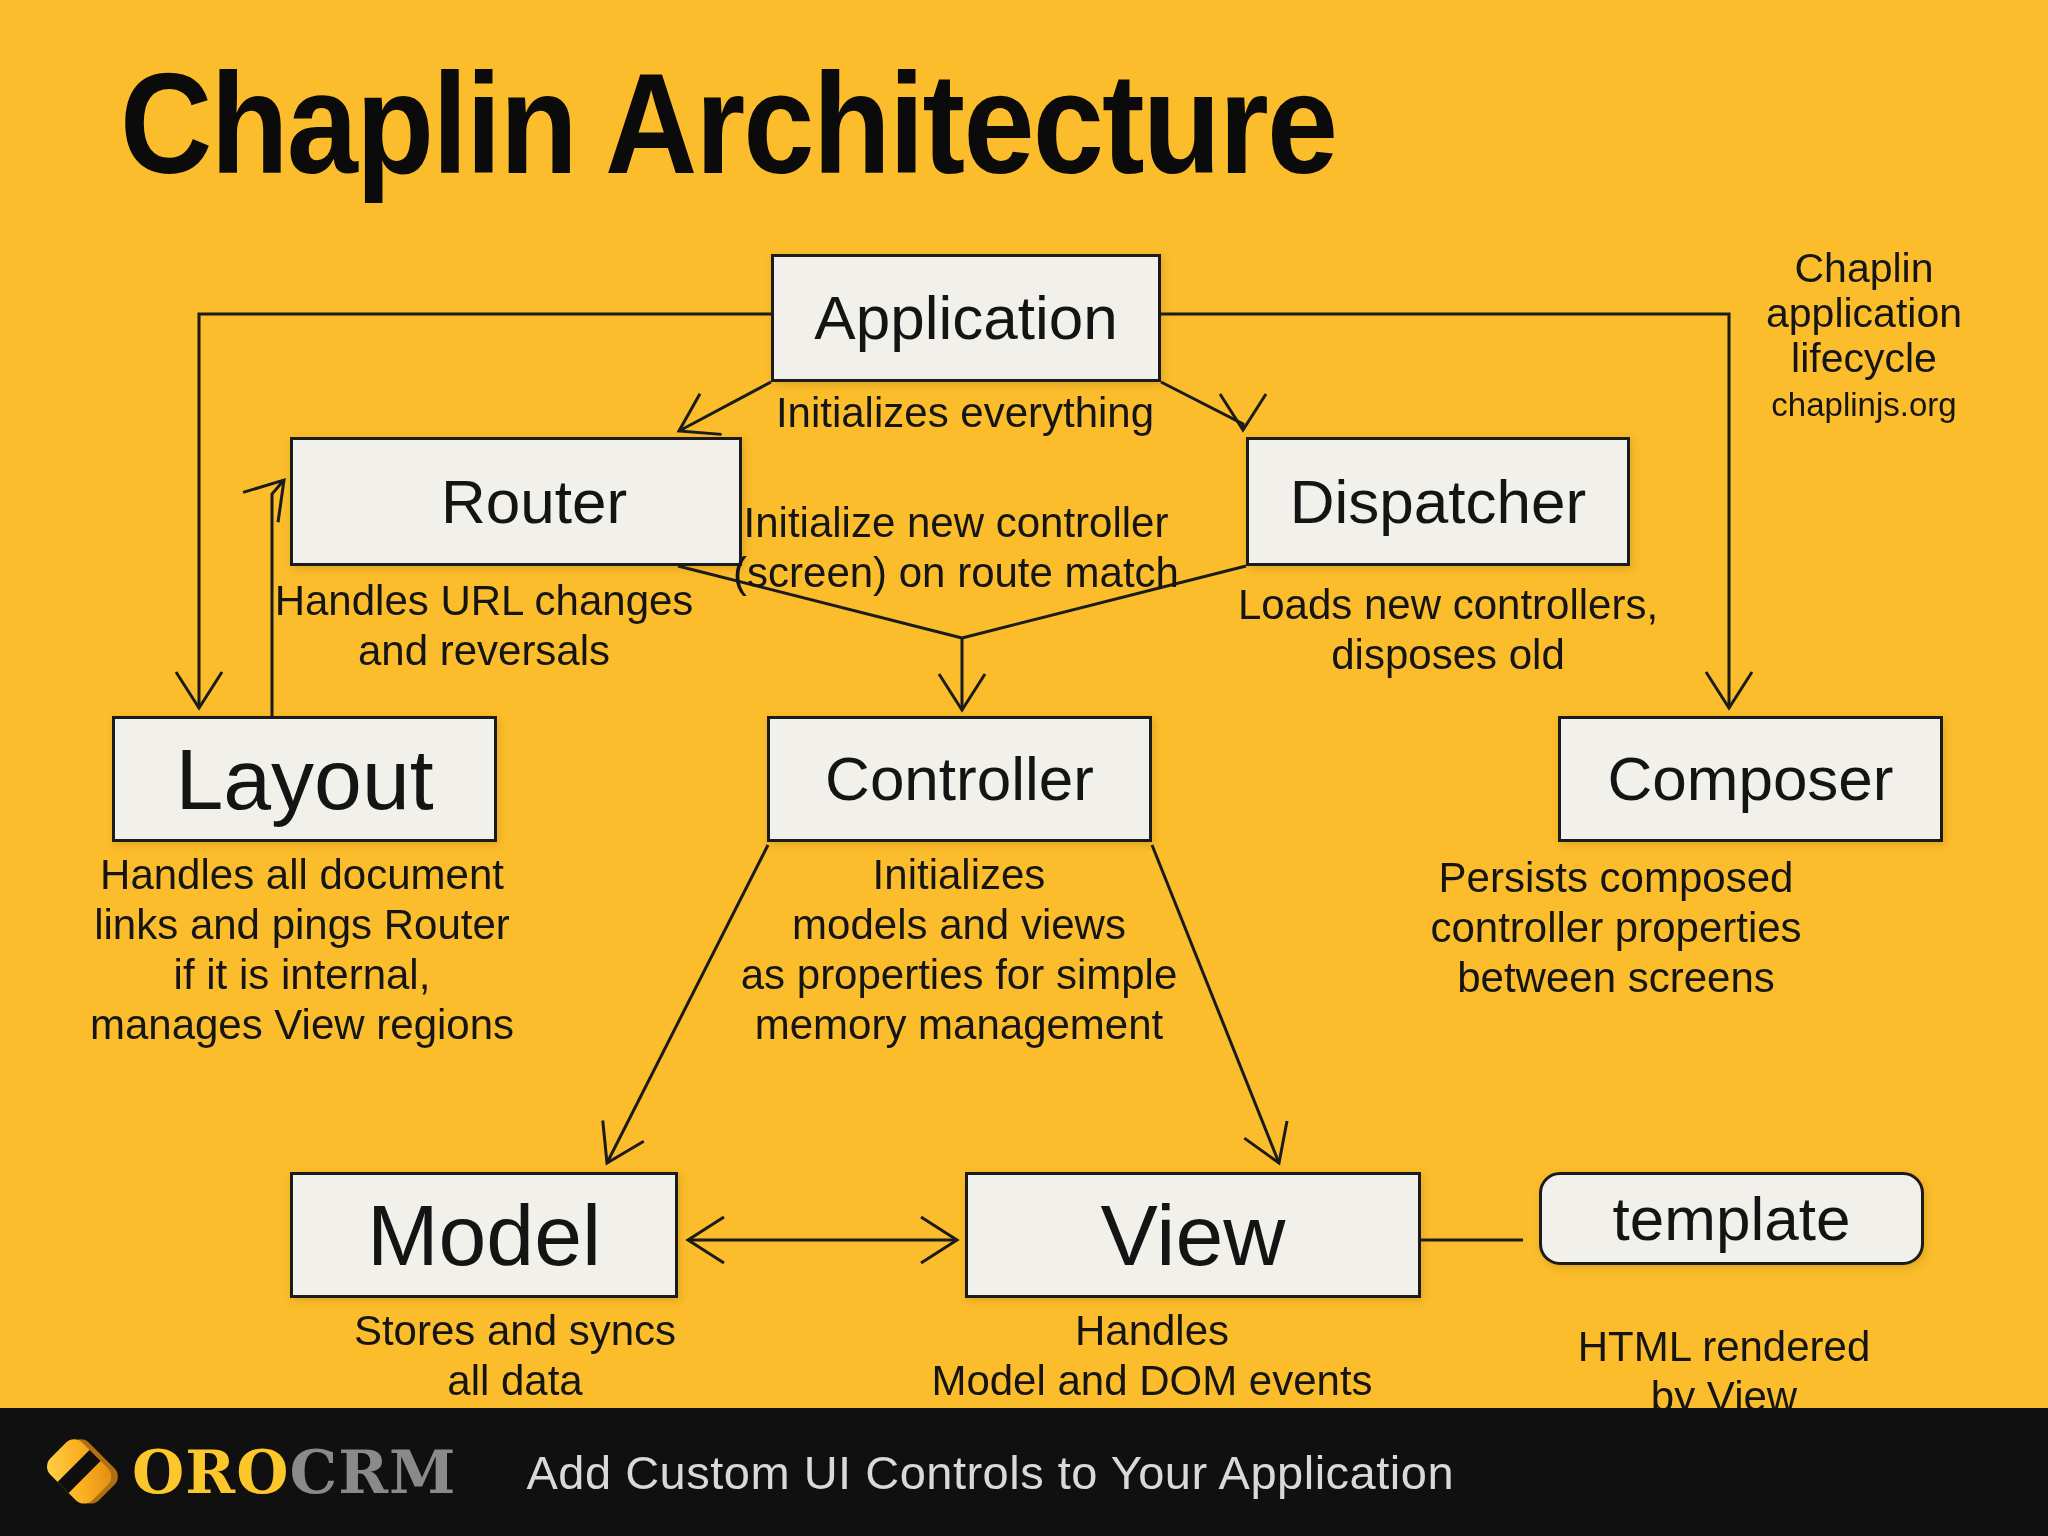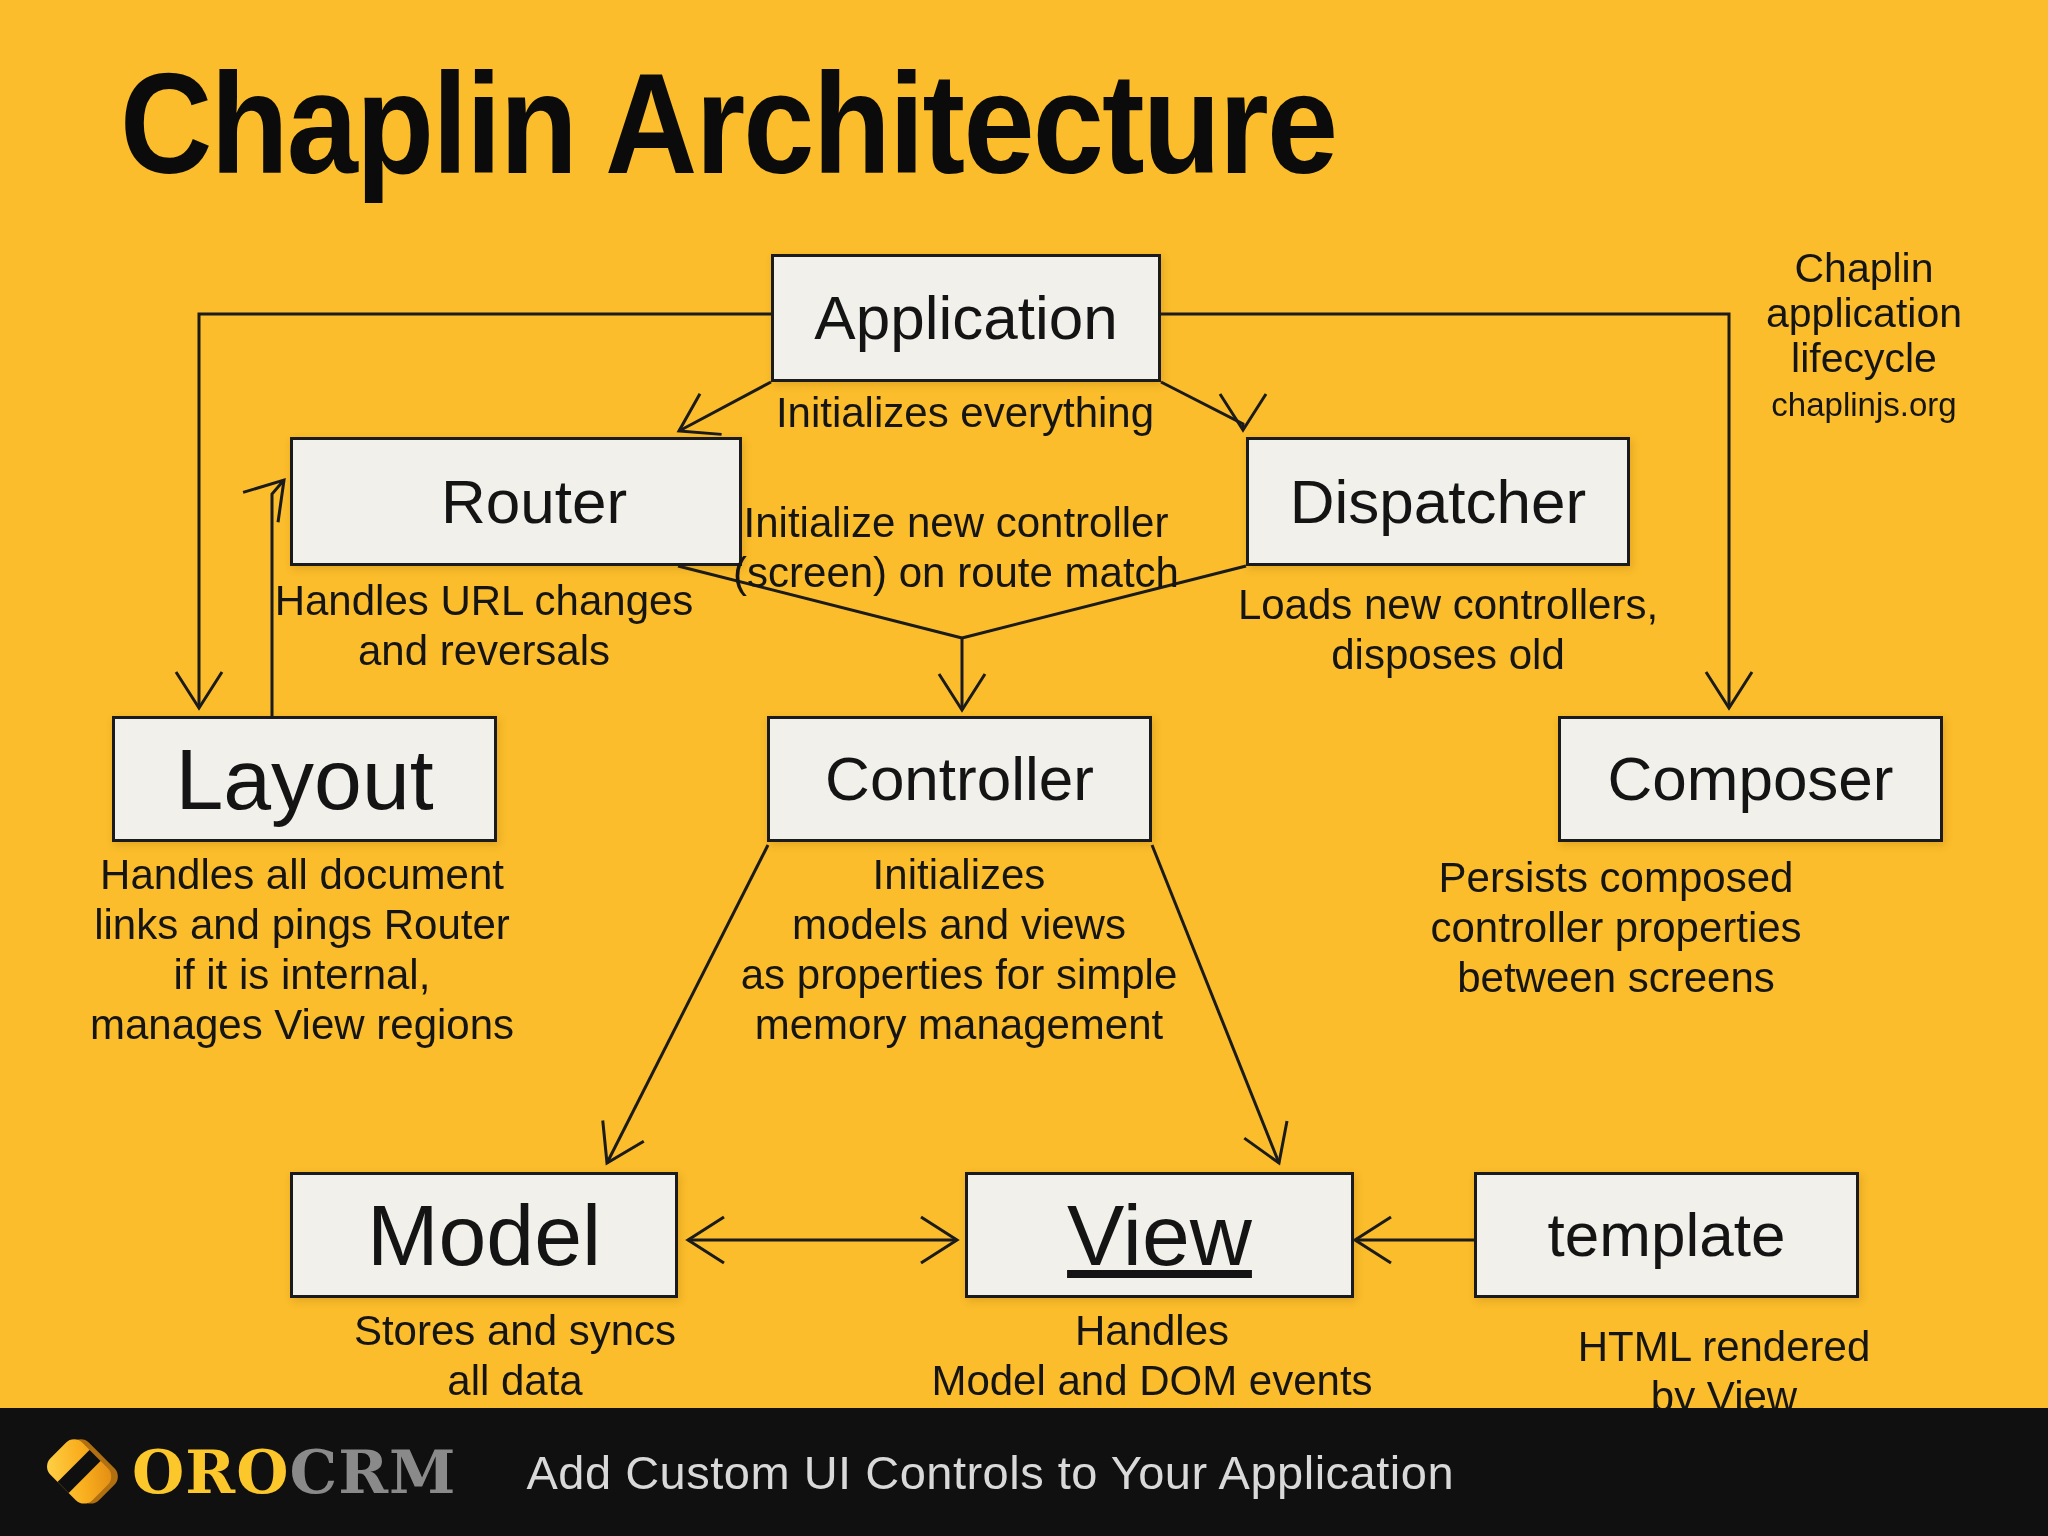--- a/index.html
+++ b/index.html
@@ -91,24 +91,24 @@
   </div>
   <div class="node" style="left:767px;top:716px;width:385px;height:126px;">
     <span class="lbl">Controller</span>
   </div>
   <div class="node" style="left:1525px;top:716px;width:385px;height:126px;margin-left:33px;">
     <span class="lbl">Composer</span>
   </div>
   <div class="node big" style="left:290px;top:1172px;width:388px;height:126px;">
     <span class="lbl">Model</span>
   </div>
-  <div class="node big" style="left:965px;top:1172px;width:389px;height:126px;text-decoration:underline;">
+  <div class="node big" style="left:965px;top:1172px;width:456px;height:126px;">
     <span class="lbl">View</span>
   </div>
-  <div class="node" style="left:1474px;top:1172px;width:385px;height:126px;">
+  <div class="node" style="left:1539px;top:1172px;width:385px;height:93px;border-radius:21px;">
     <span class="lbl">template</span>
   </div>
 
   <div class="note" style="left:965px;top:388px;">Initializes everything</div>
   <div class="note" style="left:956px;top:498px;">Initialize new controller
 (screen) on route match</div>
   <div class="note" style="left:484px;top:576px;">Handles URL changes
 and reversals</div>
   <div class="note" style="left:1448px;top:580px;">Loads new controllers,
 disposes old</div>

